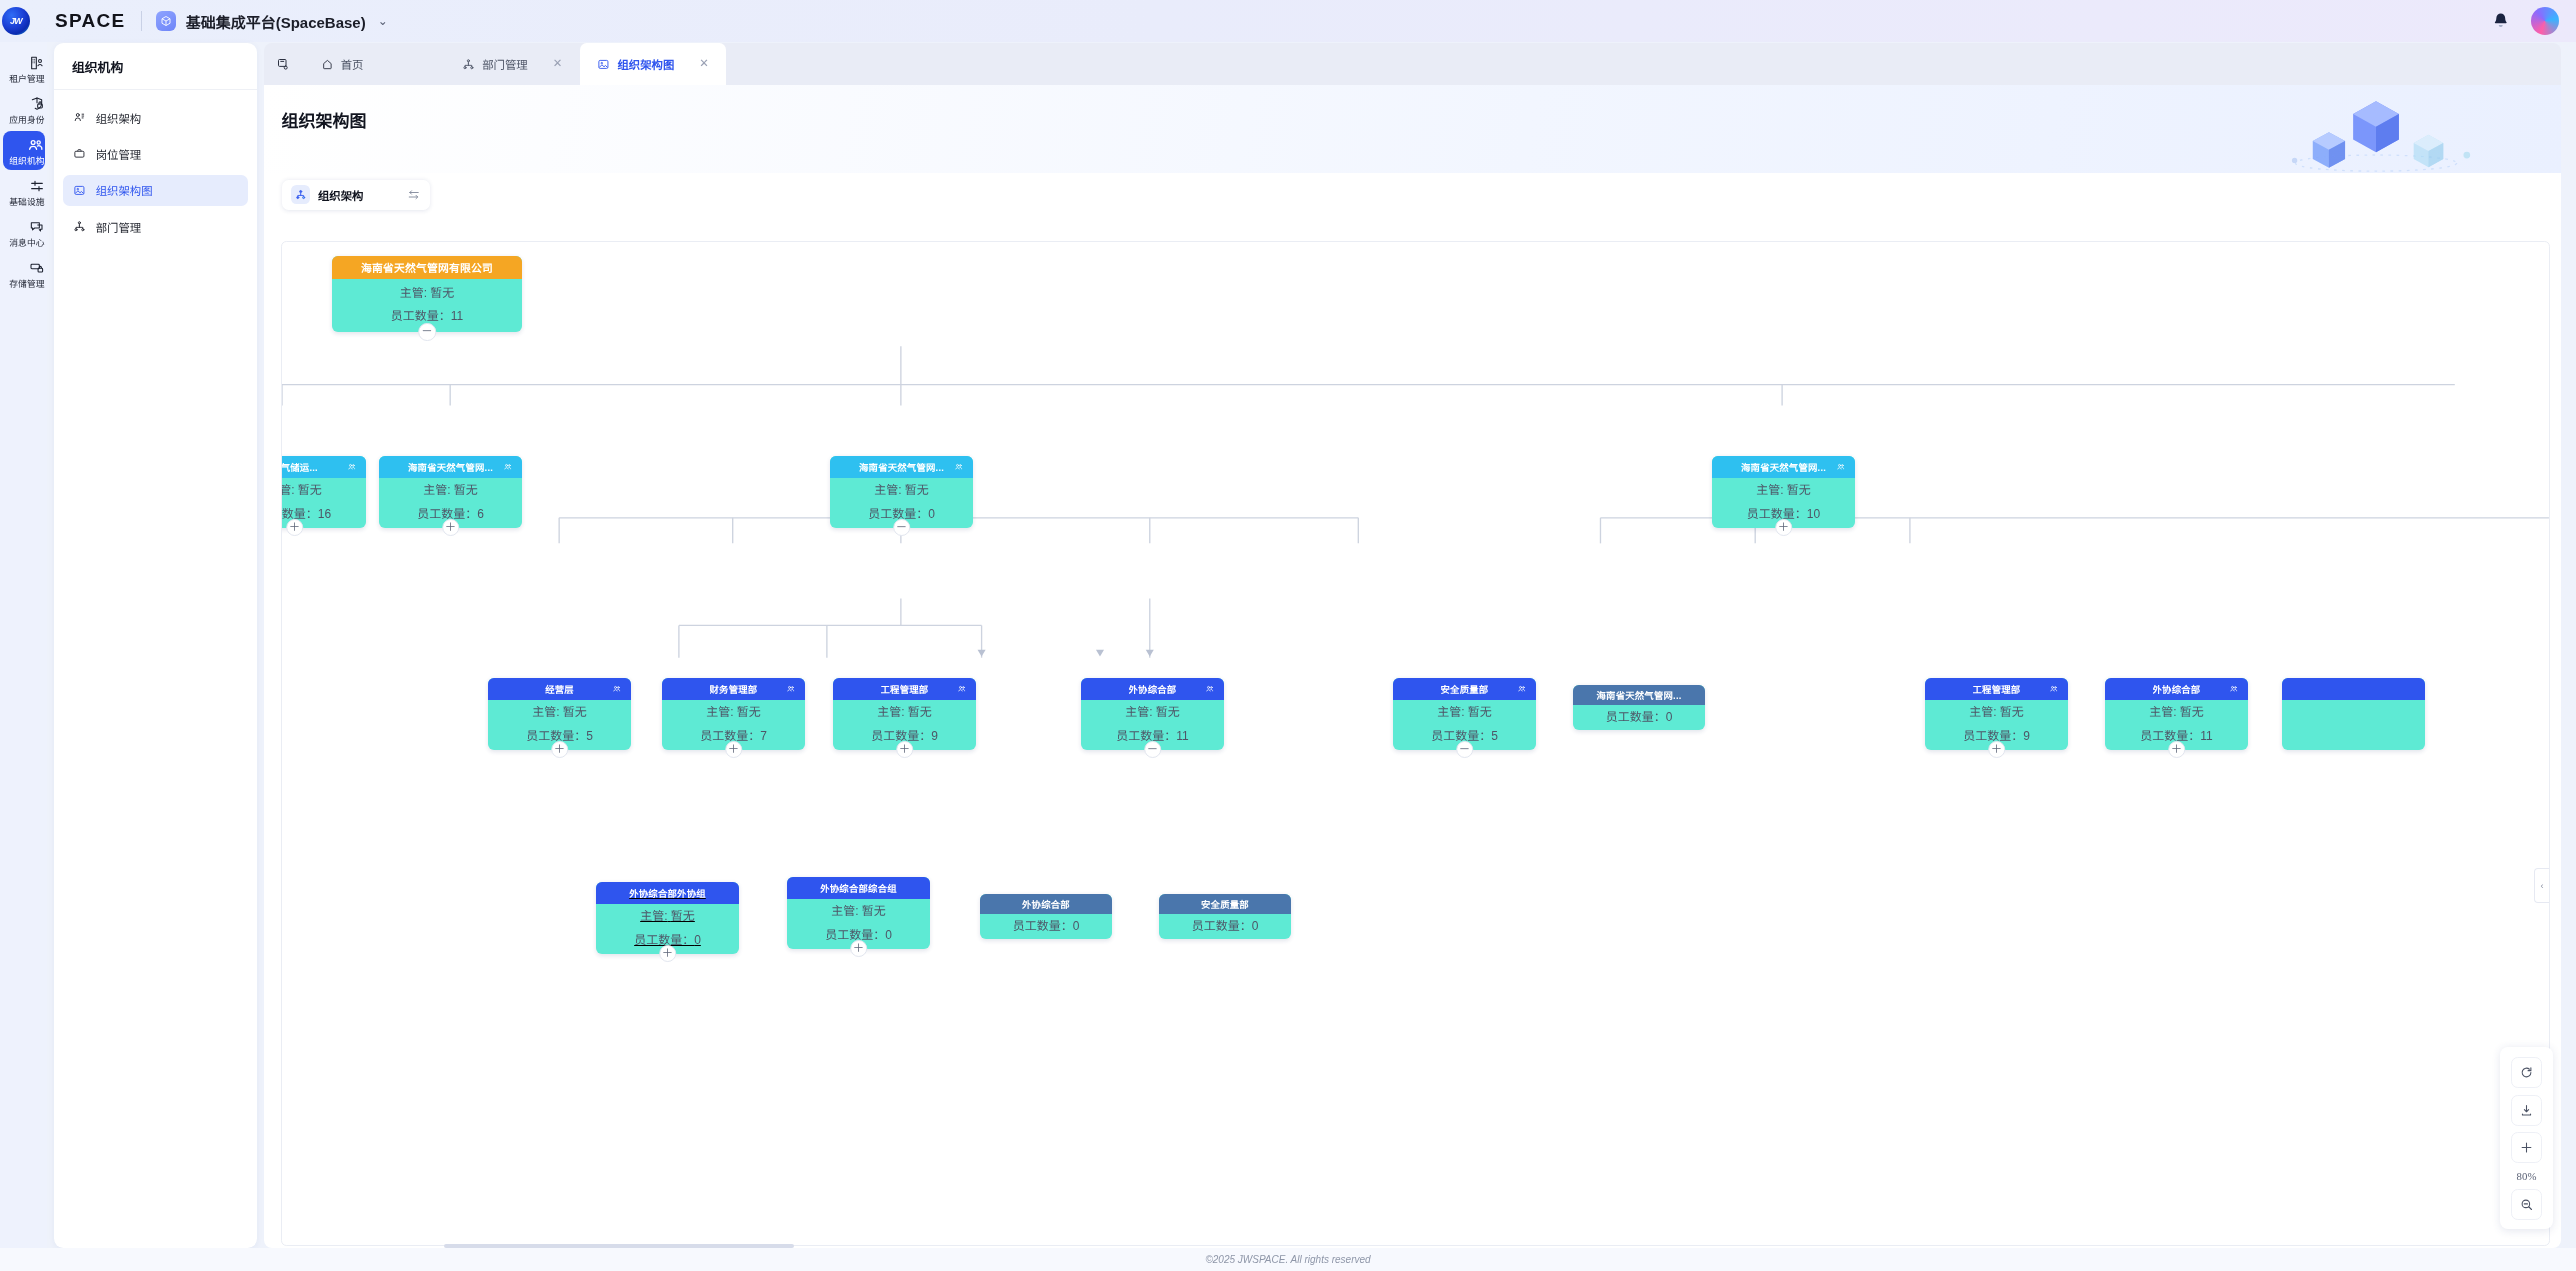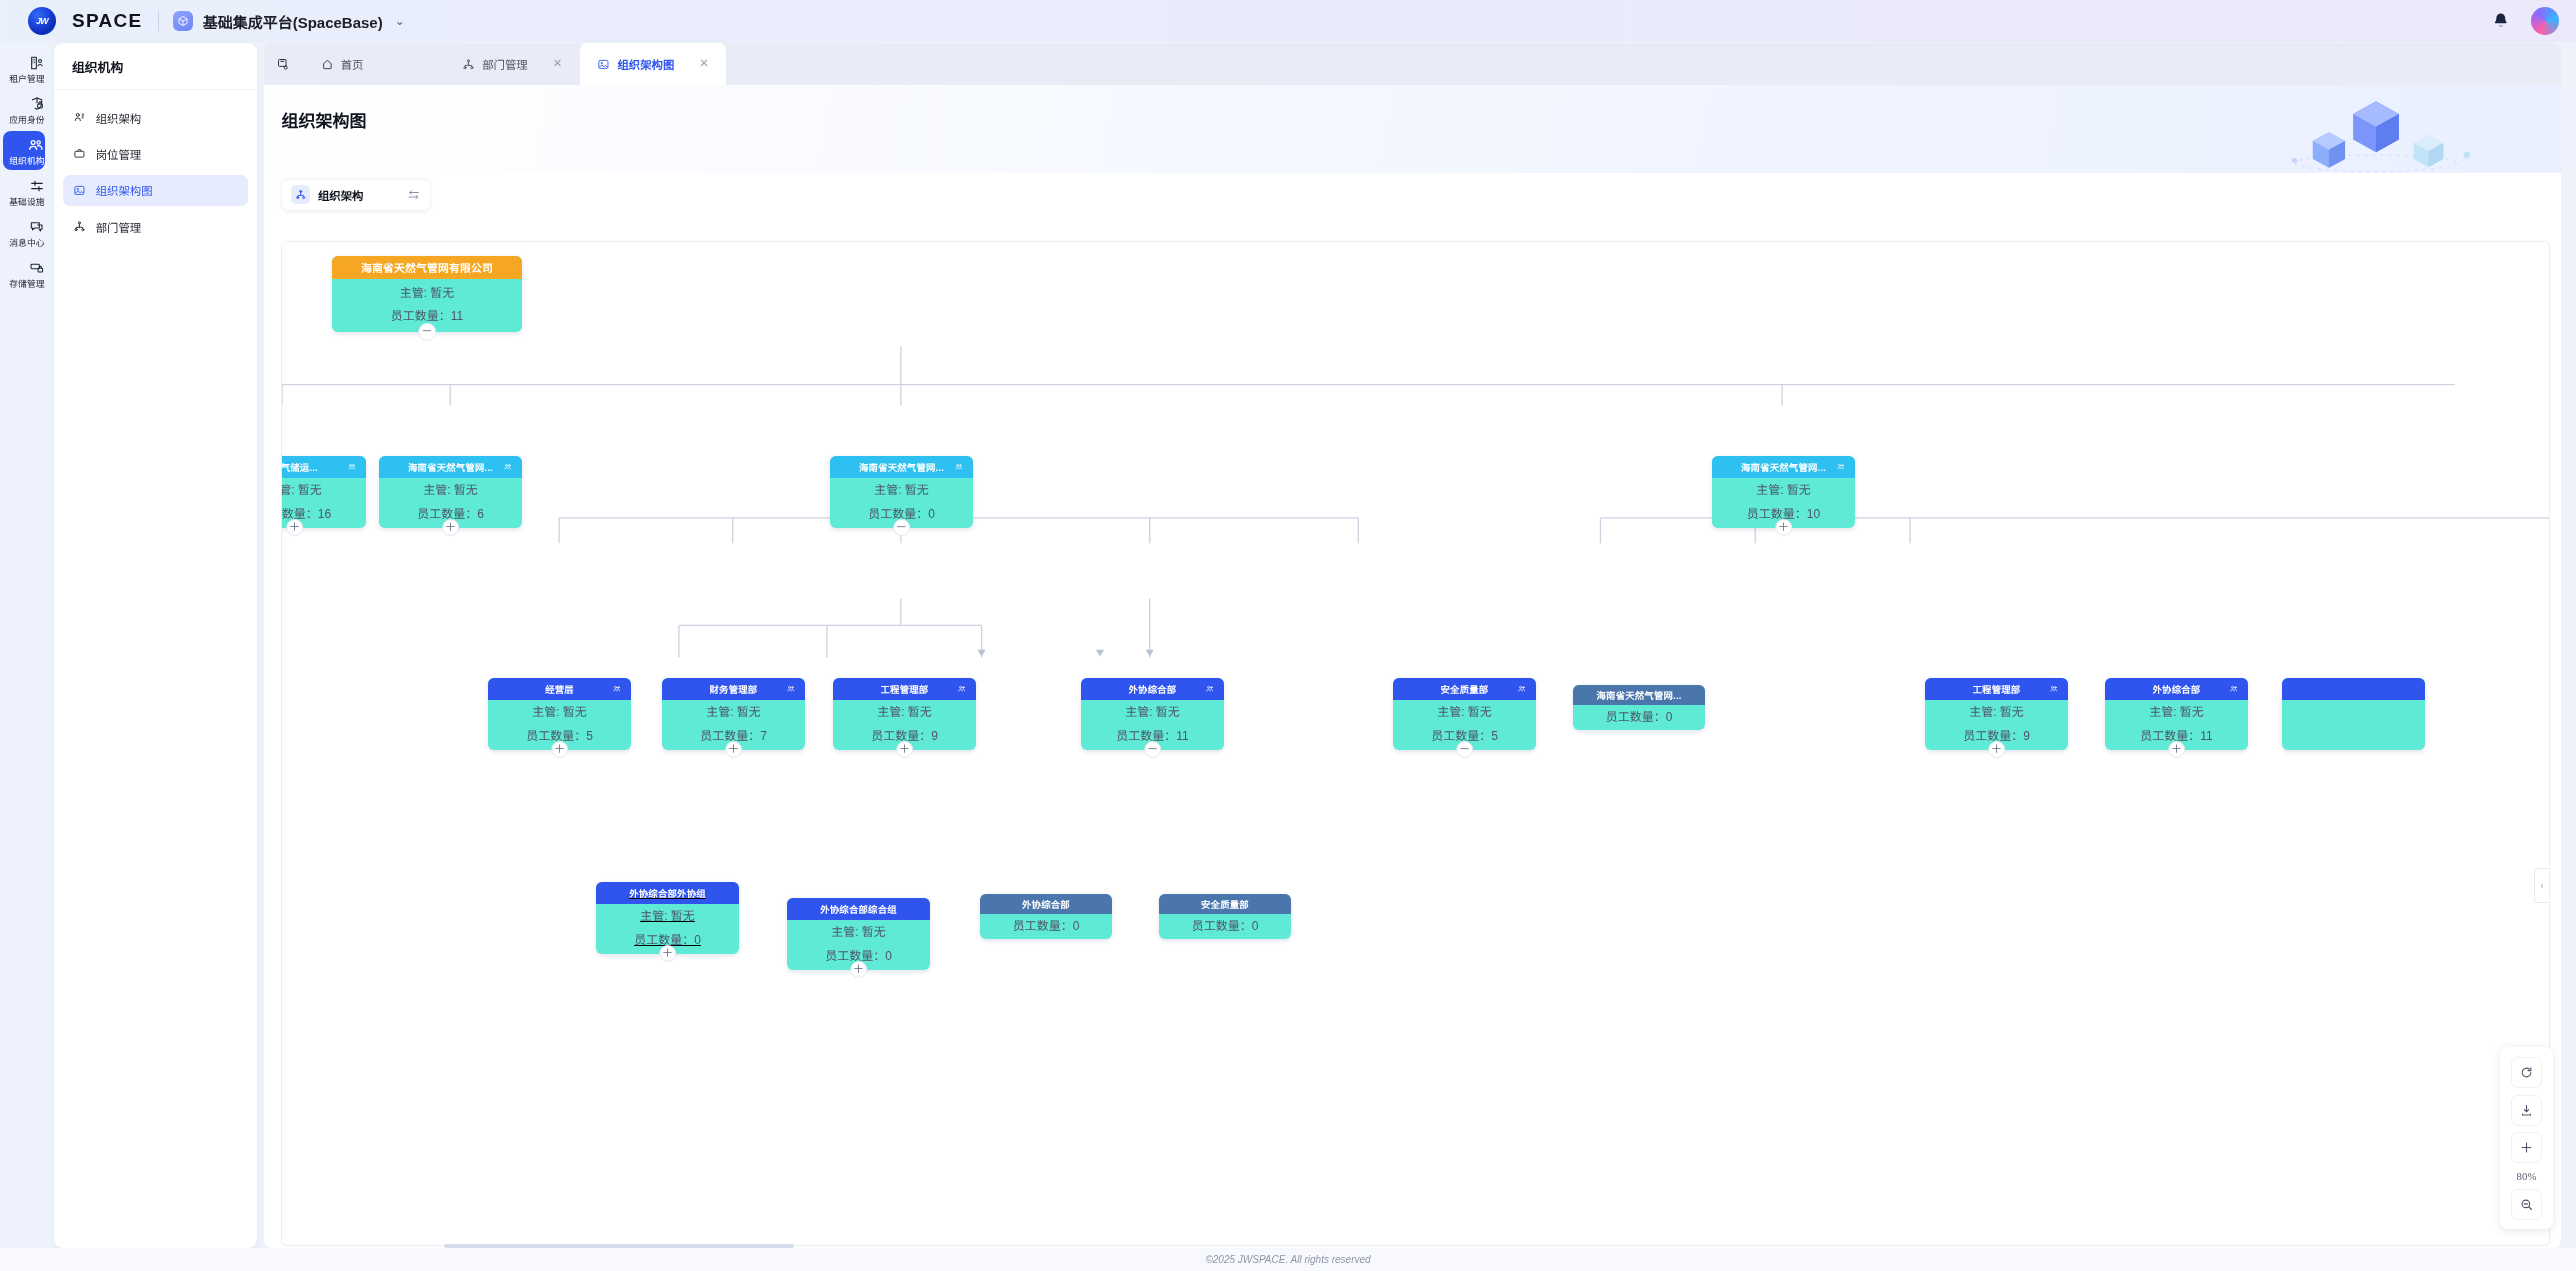--- a/index.html
+++ b/index.html
@@ -11,21 +11,21 @@
     overflow: hidden;
   }
   body { position: relative; }
 
   
   .topbar {
     position: absolute; left: 0; top: 0; width: 2576px; height: 42px;
     background: linear-gradient(90deg,#eaeffc 0%, #e9ecfb 45%, #ece9fb 100%);
     display: flex; align-items: center;
   }
-  .brand { display: flex; align-items: center; gap: 16px; padding-left: 28px; }
+  .brand { display: flex; align-items: center; gap: 25px; padding-left: 2px; }
   .brand-logo {
     width: 28px; height: 28px; border-radius: 50%;
     background: radial-gradient(circle at 35% 30%, #2f6df6 0%, #1b3fd6 45%, #0b2bb0 70%, #17c1e8 100%);
     position: relative; flex: none;
   }
   .brand-logo::after {
     content: "JW"; position: absolute; inset: 0;
     display: flex; align-items: center; justify-content: center;
     color: #fff; font-size: 8.8px; font-weight: 700; font-style: italic;
     letter-spacing: -0.7px;
@@ -763,21 +763,21 @@
     <div class="node-head">
       <span class="nh-text">外协综合部外协组</span>
     </div>
     <div class="node-body">
       <div class="node-line"><span>主管:</span> <span>暂无</span></div>
       <div class="node-line"><span>员工数量：</span><span>0</span></div>
     </div>
     <div class="node-toggle">＋</div>
   </div>
 
-  <div class="node mid h-blue" style="left:505px; top:656px;">
+  <div class="node mid h-blue" style="left:505px; top:635px;">
     <div class="node-head">
       <span class="nh-text">外协综合部综合组</span>
     </div>
     <div class="node-body">
       <div class="node-line"><span>主管:</span> <span>暂无</span></div>
       <div class="node-line"><span>员工数量：</span><span>0</span></div>
     </div>
     <div class="node-toggle">＋</div>
   </div>
 

